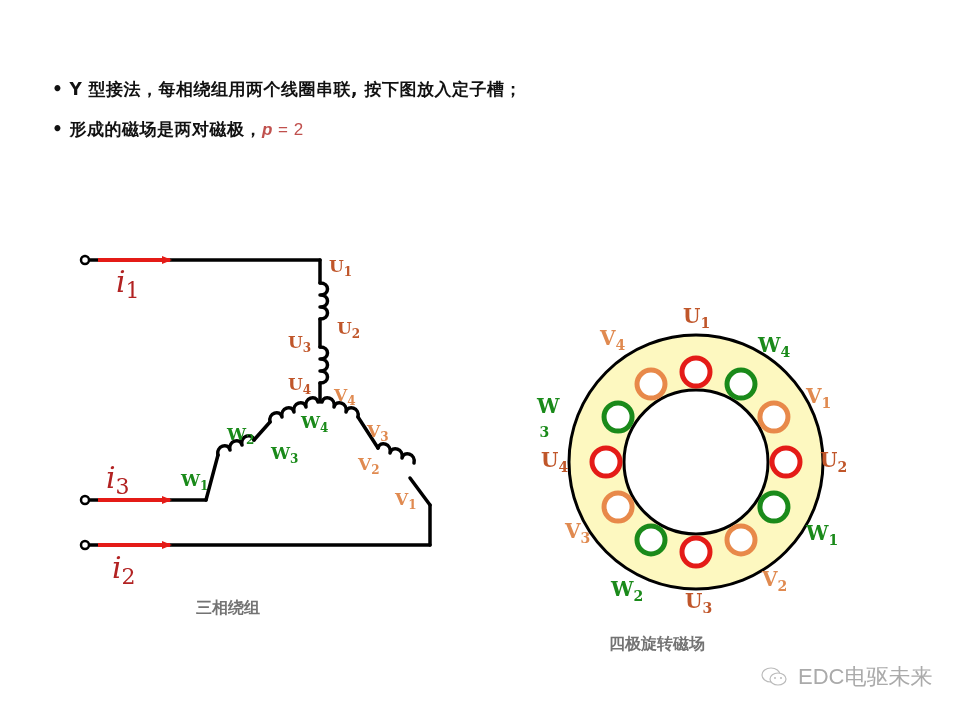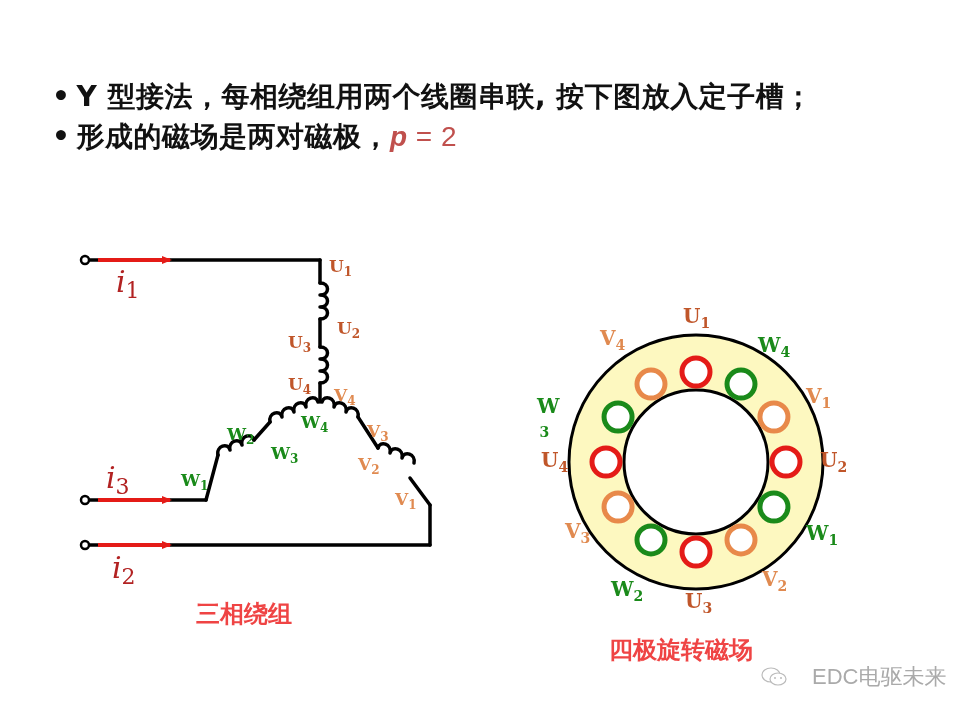--- a/index.html
+++ b/index.html
@@ -1,27 +1,27 @@
 <!DOCTYPE html>
 <html><head>
 <meta charset="utf-8">
 <style>
   html, body { margin:0; padding:0; background:#ffffff; }
   body { width:960px; height:720px; position:relative; overflow:hidden; font-family:"DejaVu Sans", sans-serif; }
-  .bullet-line { position:absolute; left:52px; font-size:28px; color:#111; white-space:nowrap; font-weight:bold; letter-spacing:0.5px; }
+  .bullet-line { position:absolute; left:52px; font-size:17px; color:#111; white-space:nowrap; font-weight:bold; letter-spacing:0.5px; }
   .bullet-line .dot { font-weight:bold; margin-right:6px; }
   .p-var { color:#c0504d; font-style:italic; font-family:"Liberation Sans", sans-serif; font-weight:bold; }
   .p-eq { color:#c0504d; font-family:"Liberation Sans", sans-serif; font-weight:normal; }
   #line1 { top:78px; }
   #line2 { top:118px; }
   svg#diagram { position:absolute; left:0; top:0; }
-  .caption { position:absolute; font-size:24px; font-weight:bold; color:#ef4444; }
+  .caption { position:absolute; font-size:16px; font-weight:bold; color:#737373; }
   #cap-left { left:196px; top:598px; }
   #cap-right { left:609px; top:634px; }
-  #watermark { position:absolute; left:760px; top:662px; font-size:22px; color:#aaa; font-family:"Liberation Sans", sans-serif; display:flex; align-items:center; gap:24px; }
+  #watermark { position:absolute; left:760px; top:662px; font-size:22px; color:#aaa; font-family:"Liberation Sans", sans-serif; display:flex; align-items:center; gap:10px; }
   #watermark .wechat { width:28px; height:22px; }
 </style>
 </head>
 <body>
 
 <div id="line1" class="bullet-line">
   <span class="dot">•</span><span>Y 型接法，每相绕组用两个线圈串联, 按下图放入定子槽；</span>
 </div>
 <div id="line2" class="bullet-line">
   <span class="dot">•</span><span>形成的磁场是两对磁极，</span><span class="p-var">p</span><span class="p-eq"> = 2</span>

